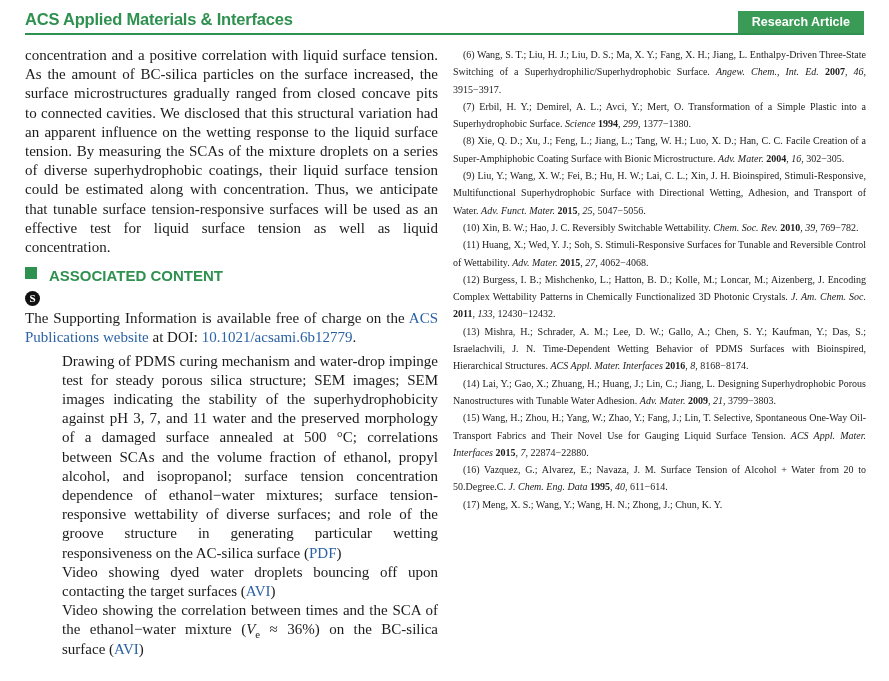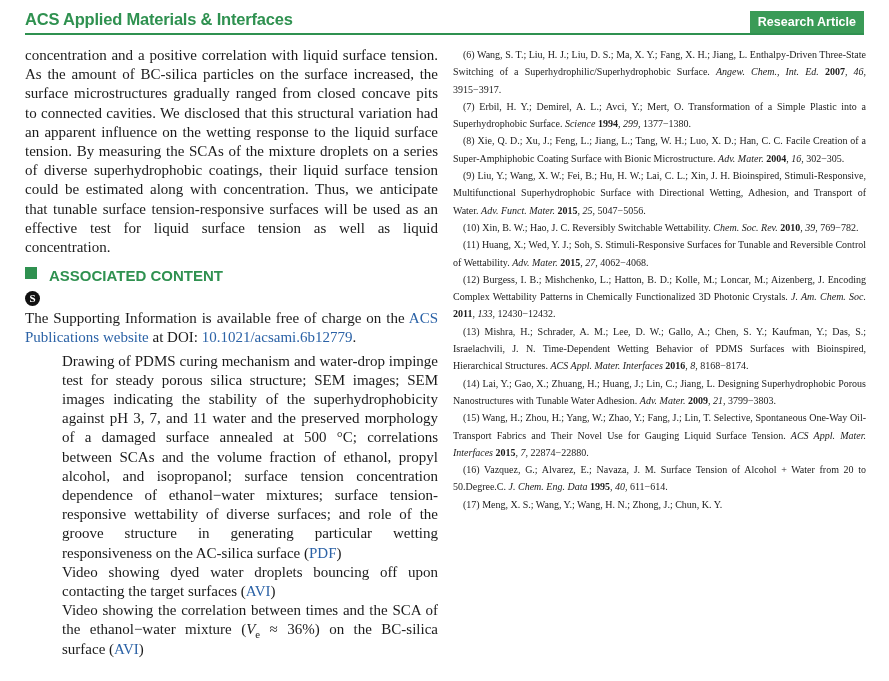--- a/index.html
+++ b/index.html
@@ -20,21 +20,21 @@
   }
   .journal-title {
     font-family: "Liberation Sans", sans-serif;
     font-weight: bold; font-size: 16.5px; letter-spacing: -0.2px;
     color: #2f9150; padding-bottom: 4px;
   }
   .badge {
     font-family: "Liberation Sans", sans-serif;
     font-weight: bold; font-size: 12.5px; color: #ffffff;
     background: #3a9b57; height: 22px; line-height: 22px;
-    padding: 0 8px; text-align: center;
+    padding: 0 14px; text-align: center;
   }
   
   .columns {
     position: absolute; top: 46px; left: 25px; width: 841px;
     display: flex; gap: 15px;
   }
   .col { width: 413px; }
   .body-text {
     font-size: 15px; line-height: 19.2px; text-align: justify; font-family: Liberation Serif, serif;
   }

